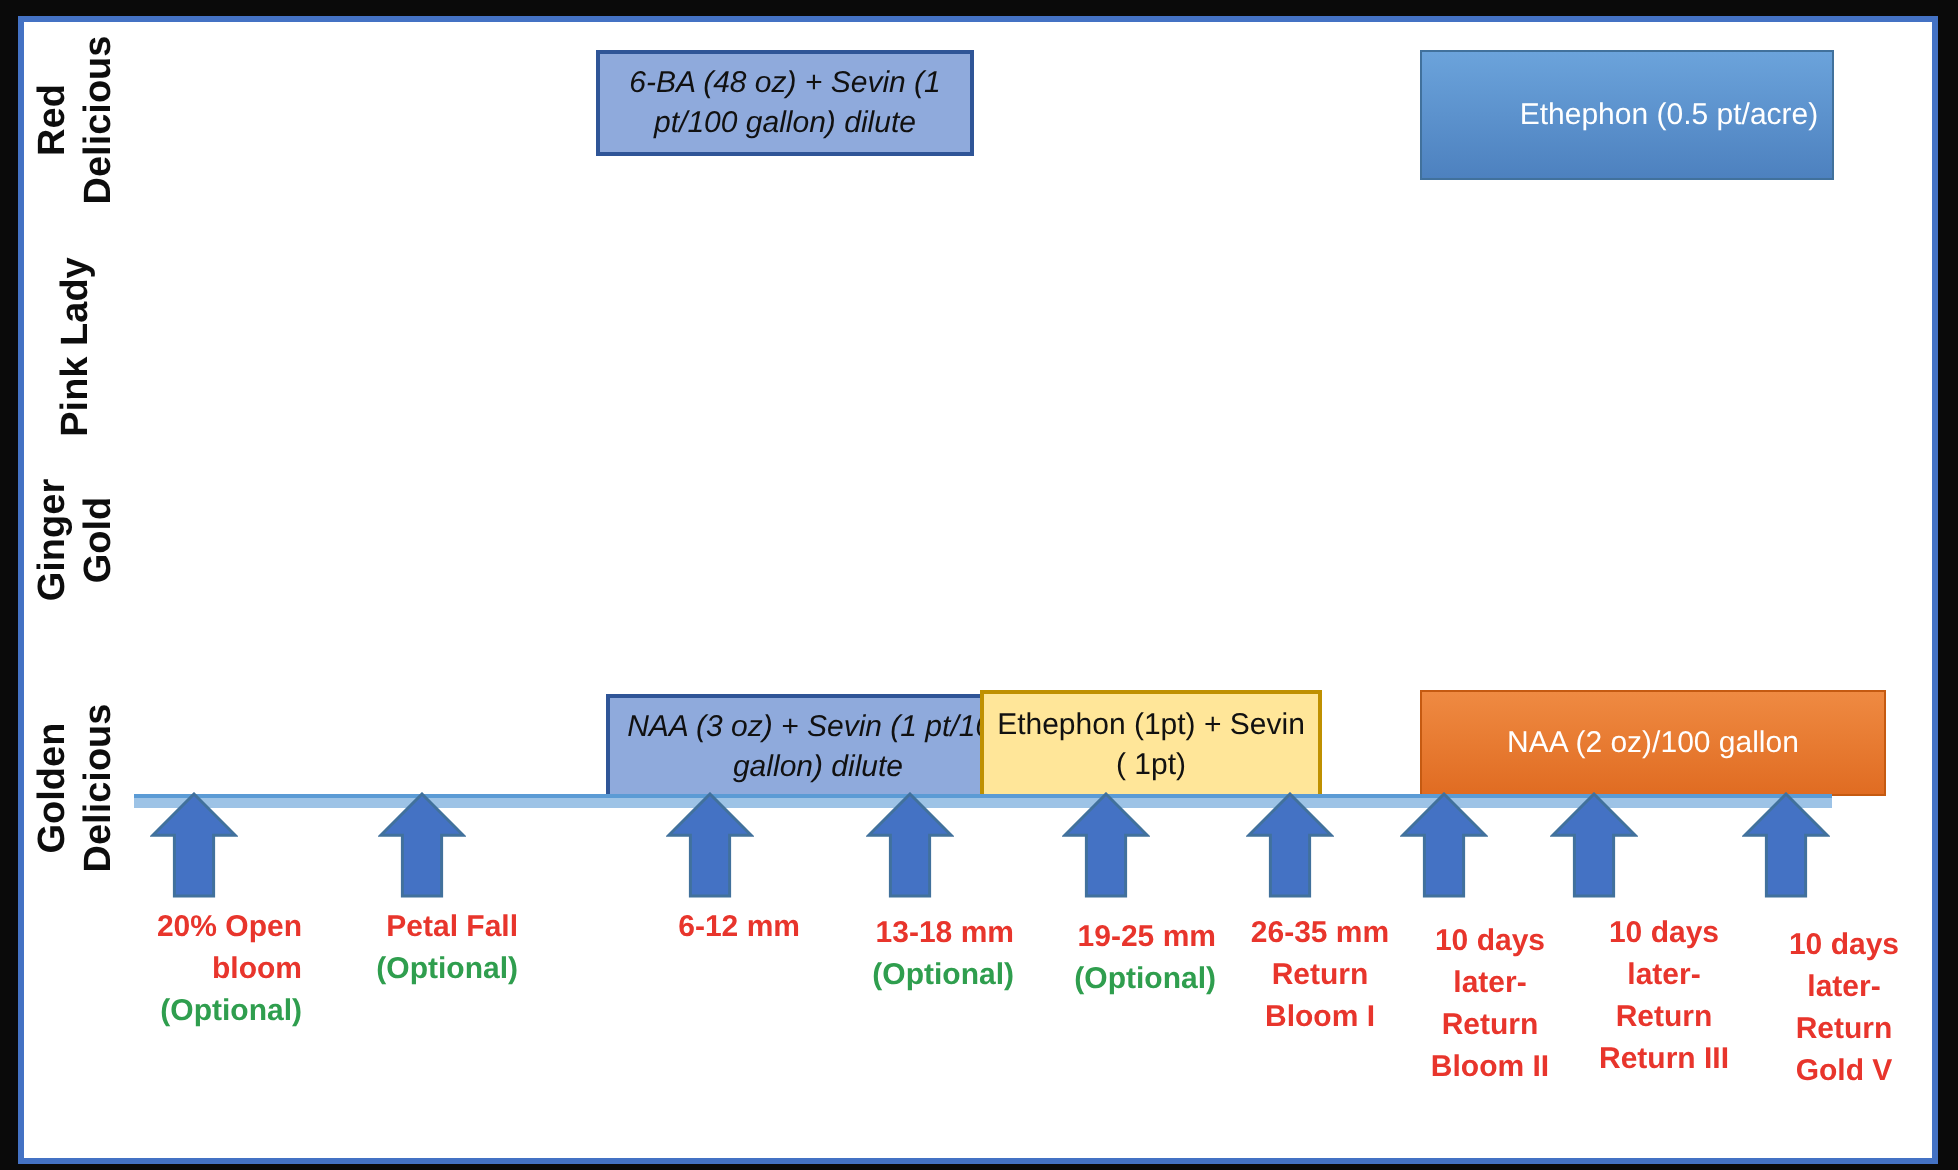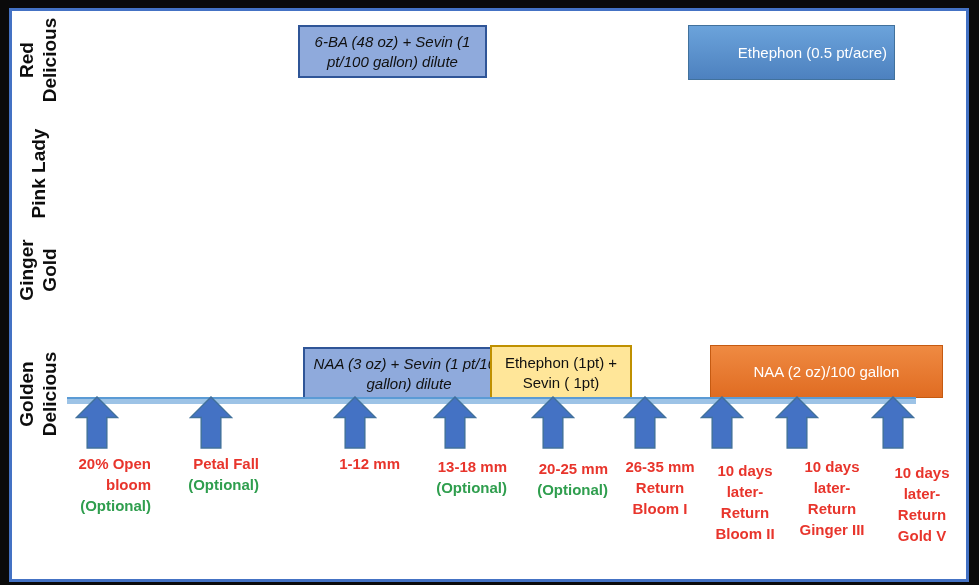--- a/index.html
+++ b/index.html
@@ -66,23 +66,23 @@
   <div class="variety" style="left:-37px;top:247px;">
     <span class="sl-line">Ginger</span>
     <span class="sl-line">Gold</span>
   </div>
   <div class="variety" style="left:-37px;top:371px;">
     <span class="sl-line">Golden</span>
     <span class="sl-line">Delicious</span>
   </div>
 
   <div class="tbox periwinkle" style="left:298px;top:25px;width:189px;height:53px;">6-BA (48 oz) + Sevin (1 pt/100 gallon) dilute</div>
-  <div class="tbox blue" style="left:688px;top:25px;width:207px;height:55px;padding-left:48px;">Ethephon (0.5 pt/acre)</div>
+  <div class="tbox blue" style="left:710px;top:25px;width:207px;height:65px;padding-left:48px;">Ethephon (0.5 pt/acre)</div>
   <div class="tbox periwinkle" style="left:303px;top:347px;width:212px;height:53px;">NAA (3 oz) + Sevin (1 pt/100 gallon) dilute</div>
-  <div class="tbox yellow" style="left:490px;top:345px;width:142px;height:55px;">Ethephon (1pt) + Sevin ( 1pt)</div>
+  <div class="tbox yellow" style="left:490px;top:345px;width:171px;height:55px;">Ethephon (1pt) + Sevin ( 1pt)</div>
   <div class="tbox orange" style="left:710px;top:345px;width:233px;height:53px;">NAA (2 oz)/100 gallon</div>
 
   <div class="timeline"></div>
 
   <svg class="arrow" style="left:75px;" viewBox="0 0 44 54">
       <polygon points="22,1 43,22 32,22 32,53 12,53 12,22 1,22" style="fill:var(--arrow-fill);stroke:var(--arrow-stroke);stroke-width:1.5"></polygon>
     </svg>
   <svg class="arrow" style="left:189px;" viewBox="0 0 44 54">
       <polygon points="22,1 43,22 32,22 32,53 12,53 12,22 1,22" style="fill:var(--arrow-fill);stroke:var(--arrow-stroke);stroke-width:1.5"></polygon>
     </svg>
@@ -111,46 +111,46 @@
   <div class="stage-label" style="left:51px;top:453px;">
     <span class="sl-line red">20% Open</span>
     <span class="sl-line red">bloom</span>
     <span class="sl-line green">(Optional)</span>
   </div>
   <div class="stage-label" style="left:159px;top:453px;">
     <span class="sl-line red">Petal Fall</span>
     <span class="sl-line green">(Optional)</span>
   </div>
   <div class="stage-label" style="left:300px;top:453px;">
-    <span class="sl-line red">1-12 mm</span>
+    <span class="sl-line red">6-12 mm</span>
   </div>
   <div class="stage-label" style="left:407px;top:456px;">
     <span class="sl-line red">13-18 mm</span>
     <span class="sl-line green">(Optional)</span>
   </div>
   <div class="stage-label" style="left:508px;top:458px;">
-    <span class="sl-line red">20-25 mm</span>
+    <span class="sl-line red">19-25 mm</span>
     <span class="sl-line green">(Optional)</span>
   </div>
   <div class="stage-label left-align" style="left:610px;top:456px;">
     <span class="sl-line red">26-35 mm</span>
     <span class="sl-line red">Return</span>
     <span class="sl-line red">Bloom I</span>
   </div>
   <div class="stage-label left-align" style="left:695px;top:460px;">
     <span class="sl-line red">10 days</span>
     <span class="sl-line red">later-</span>
     <span class="sl-line red">Return</span>
     <span class="sl-line red">Bloom II</span>
   </div>
   <div class="stage-label left-align" style="left:782px;top:456px;">
     <span class="sl-line red">10 days</span>
     <span class="sl-line red">later-</span>
     <span class="sl-line red">Return</span>
-    <span class="sl-line red">Ginger III</span>
+    <span class="sl-line red">Return III</span>
   </div>
   <div class="stage-label left-align" style="left:872px;top:462px;">
     <span class="sl-line red">10 days</span>
     <span class="sl-line red">later-</span>
     <span class="sl-line red">Return</span>
     <span class="sl-line red">Gold V</span>
   </div>
 
   <div class="frame-black"></div>
   <div class="frame-blue"></div>

